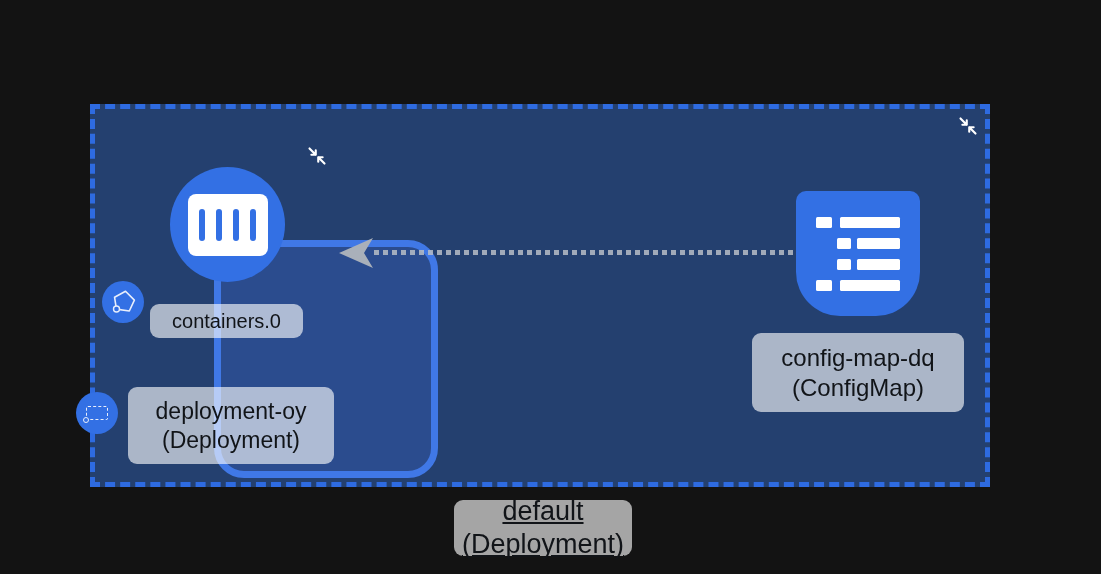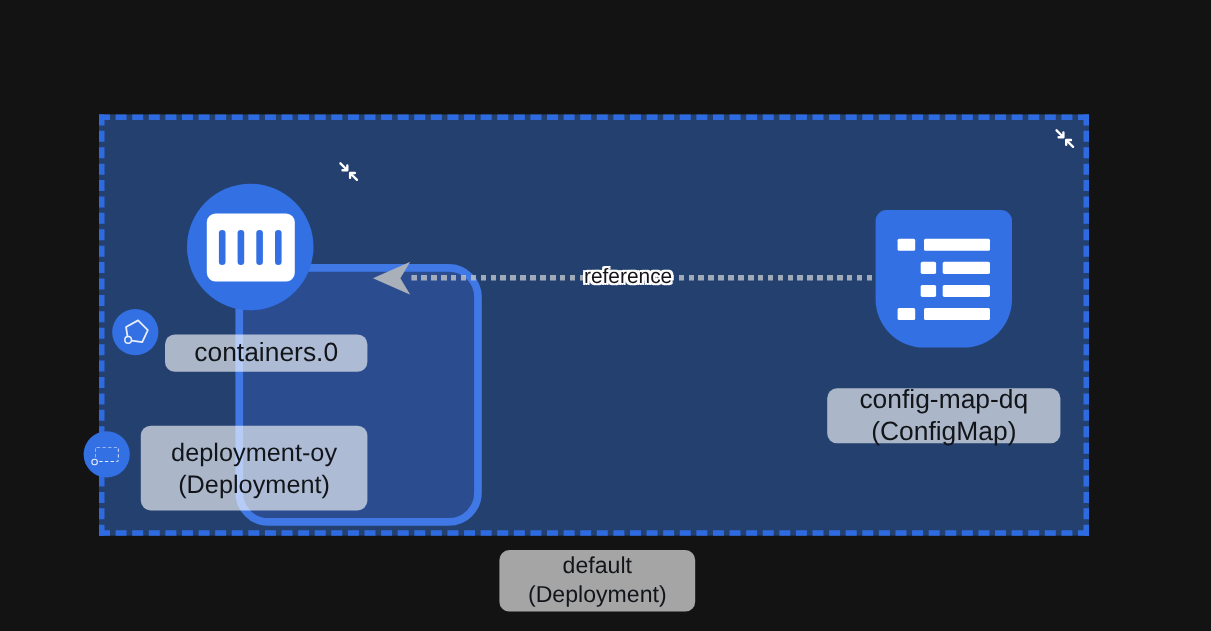--- a/index.html
+++ b/index.html
@@ -78,24 +78,24 @@
   
   .label{
     position:absolute;
     background:rgba(255,255,255,0.62);
     color:#111418;
     border-radius:9px;
     text-align:center;
     display:flex;flex-direction:column;align-items:center;justify-content:center;
     line-height:1.22;
   }
-  .label-containers{left:150px;top:304px;width:184px;height:34px;font-size:24px;}
+  .label-containers{left:150px;top:304px;width:153px;height:34px;font-size:20px;}
   .label-deployment{left:128px;top:387px;width:206px;height:77px;font-size:23px;}
-  .label-configmap{left:752px;top:333px;width:212px;height:50px;font-size:24px;margin-top:20px;}
-  .label-namespace{left:454px;top:500px;width:178px;height:56px;font-size:21px;}
+  .label-configmap{left:752px;top:333px;width:212px;height:79px;font-size:24px;}
+  .label-namespace{left:454px;top:500px;width:178px;height:56px;font-size:27px;text-decoration:underline;}
 
   
   .edge-line{
     position:absolute;left:374px;top:250px;width:422px;height:5px;
     background:repeating-linear-gradient(90deg,#b7bdc6 0 5px,transparent 5px 9px);
     opacity:.85;
   }
   .edge-arrowhead{position:absolute;left:339px;top:237px;width:34px;height:32px;}
   .edge-label{
     position:absolute;left:511px;top:241px;width:120px;
@@ -157,21 +157,20 @@
     <div class="cm-bar cm-r3s"></div>
     <div class="cm-bar cm-r3l"></div>
     <div class="cm-bar cm-r4s"></div>
     <div class="cm-bar cm-r4l"></div>
   </div>
 
   <div class="edge-line"></div>
   <svg class="edge-arrowhead" viewBox="0 0 34 32">
     <polygon points="0,16 34,1 25,16 34,31" fill="#a9b0ba"></polygon>
   </svg>
-  <div class="edge-label">reference</div>
 
   <div class="label label-containers">
     <span>containers.0</span>
   </div>
 
   <div class="label label-deployment">
     <span>deployment-oy</span>
     <span>(Deployment)</span>
   </div>
 

